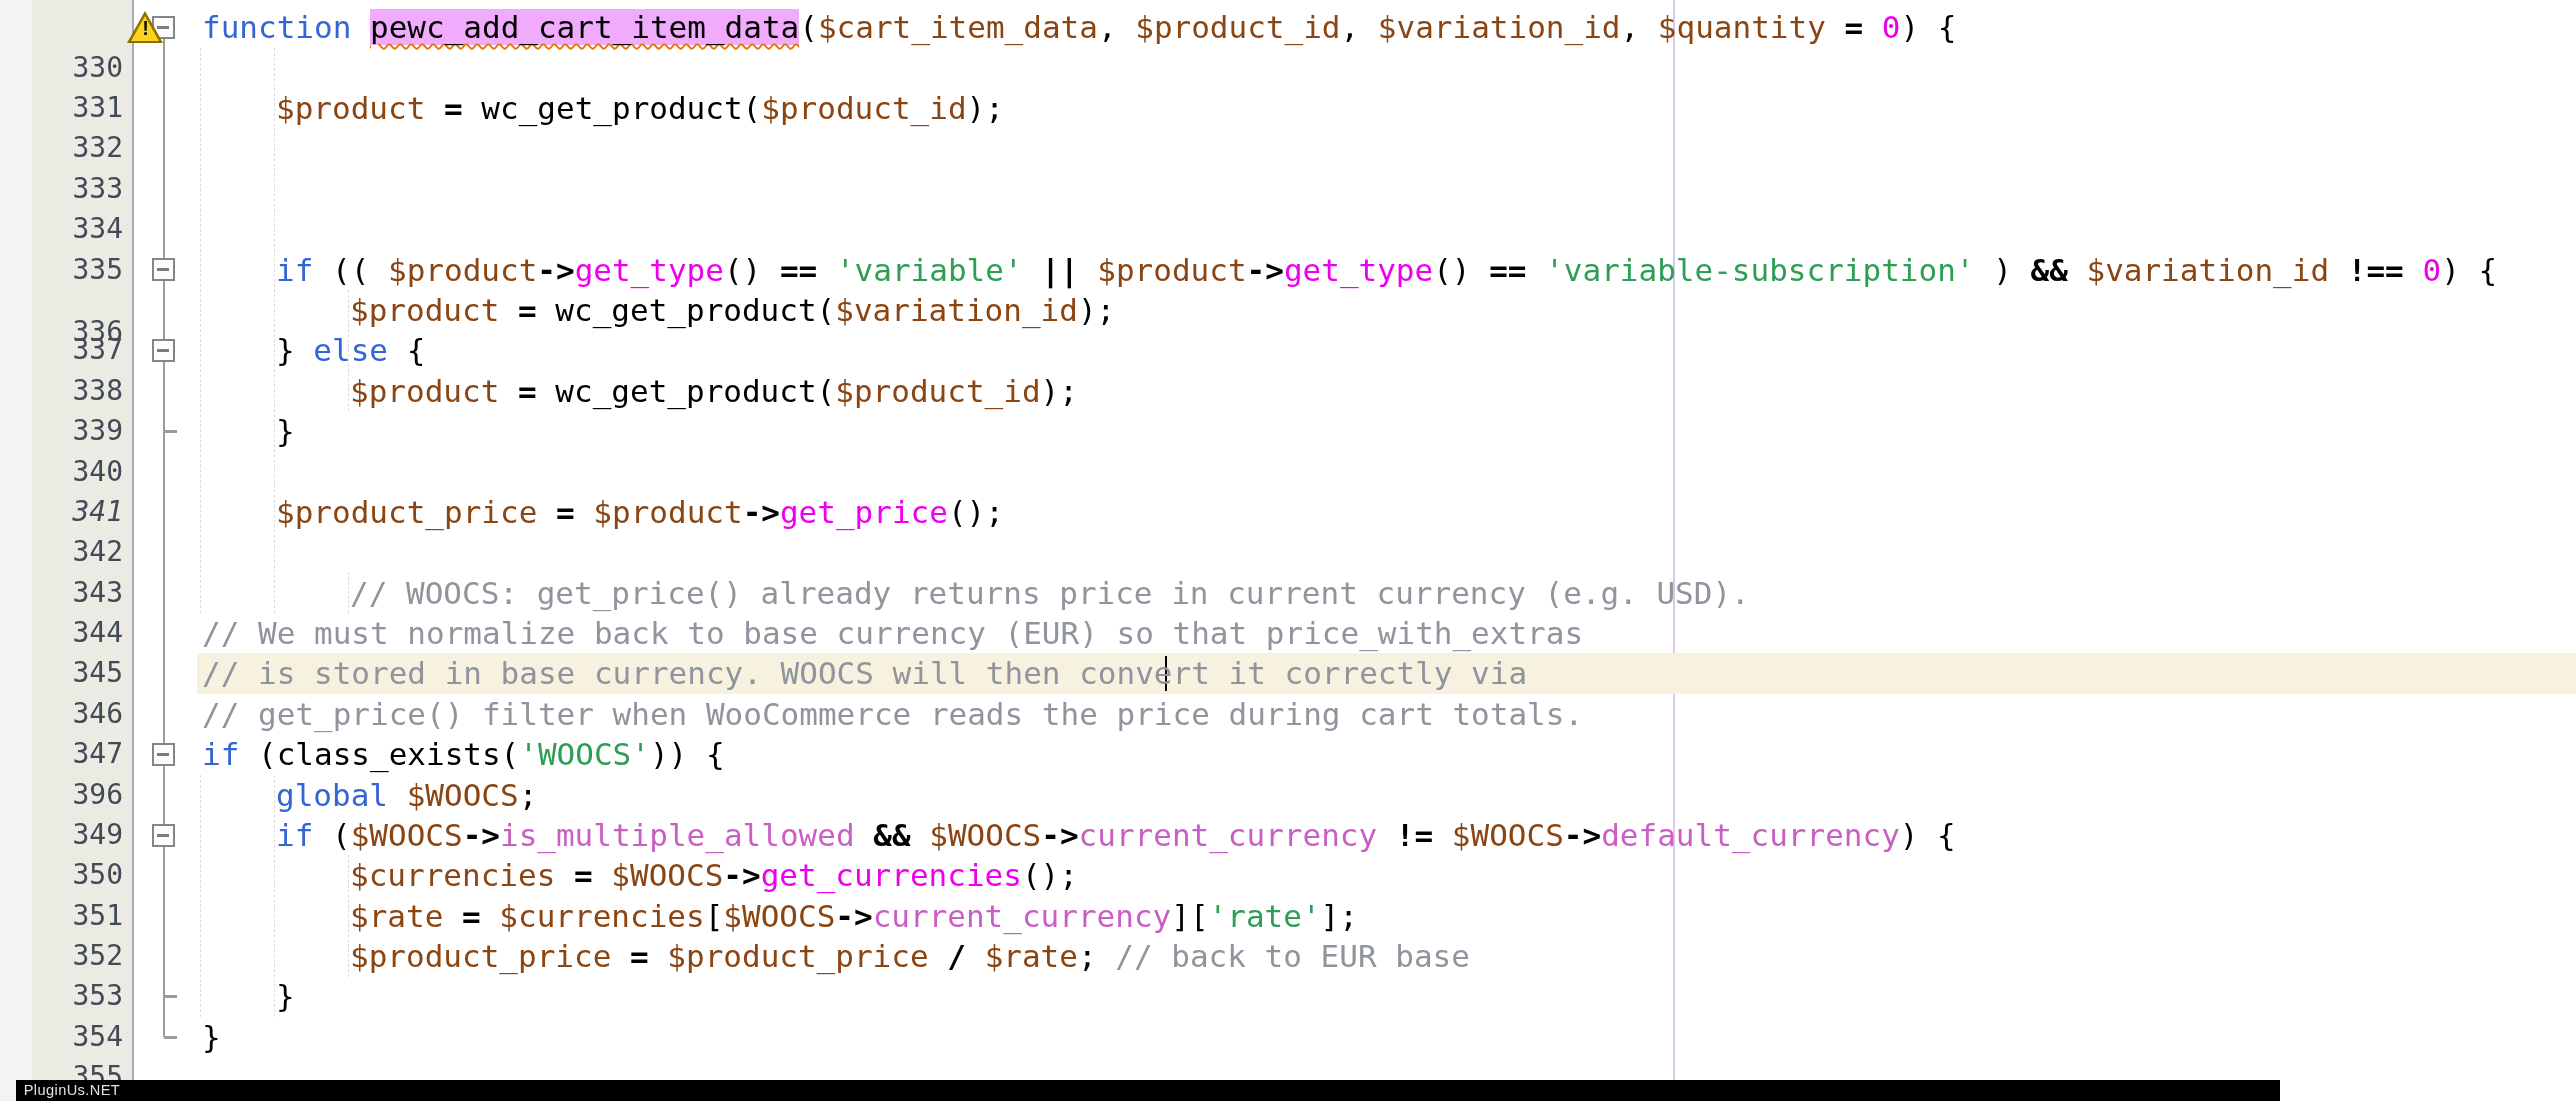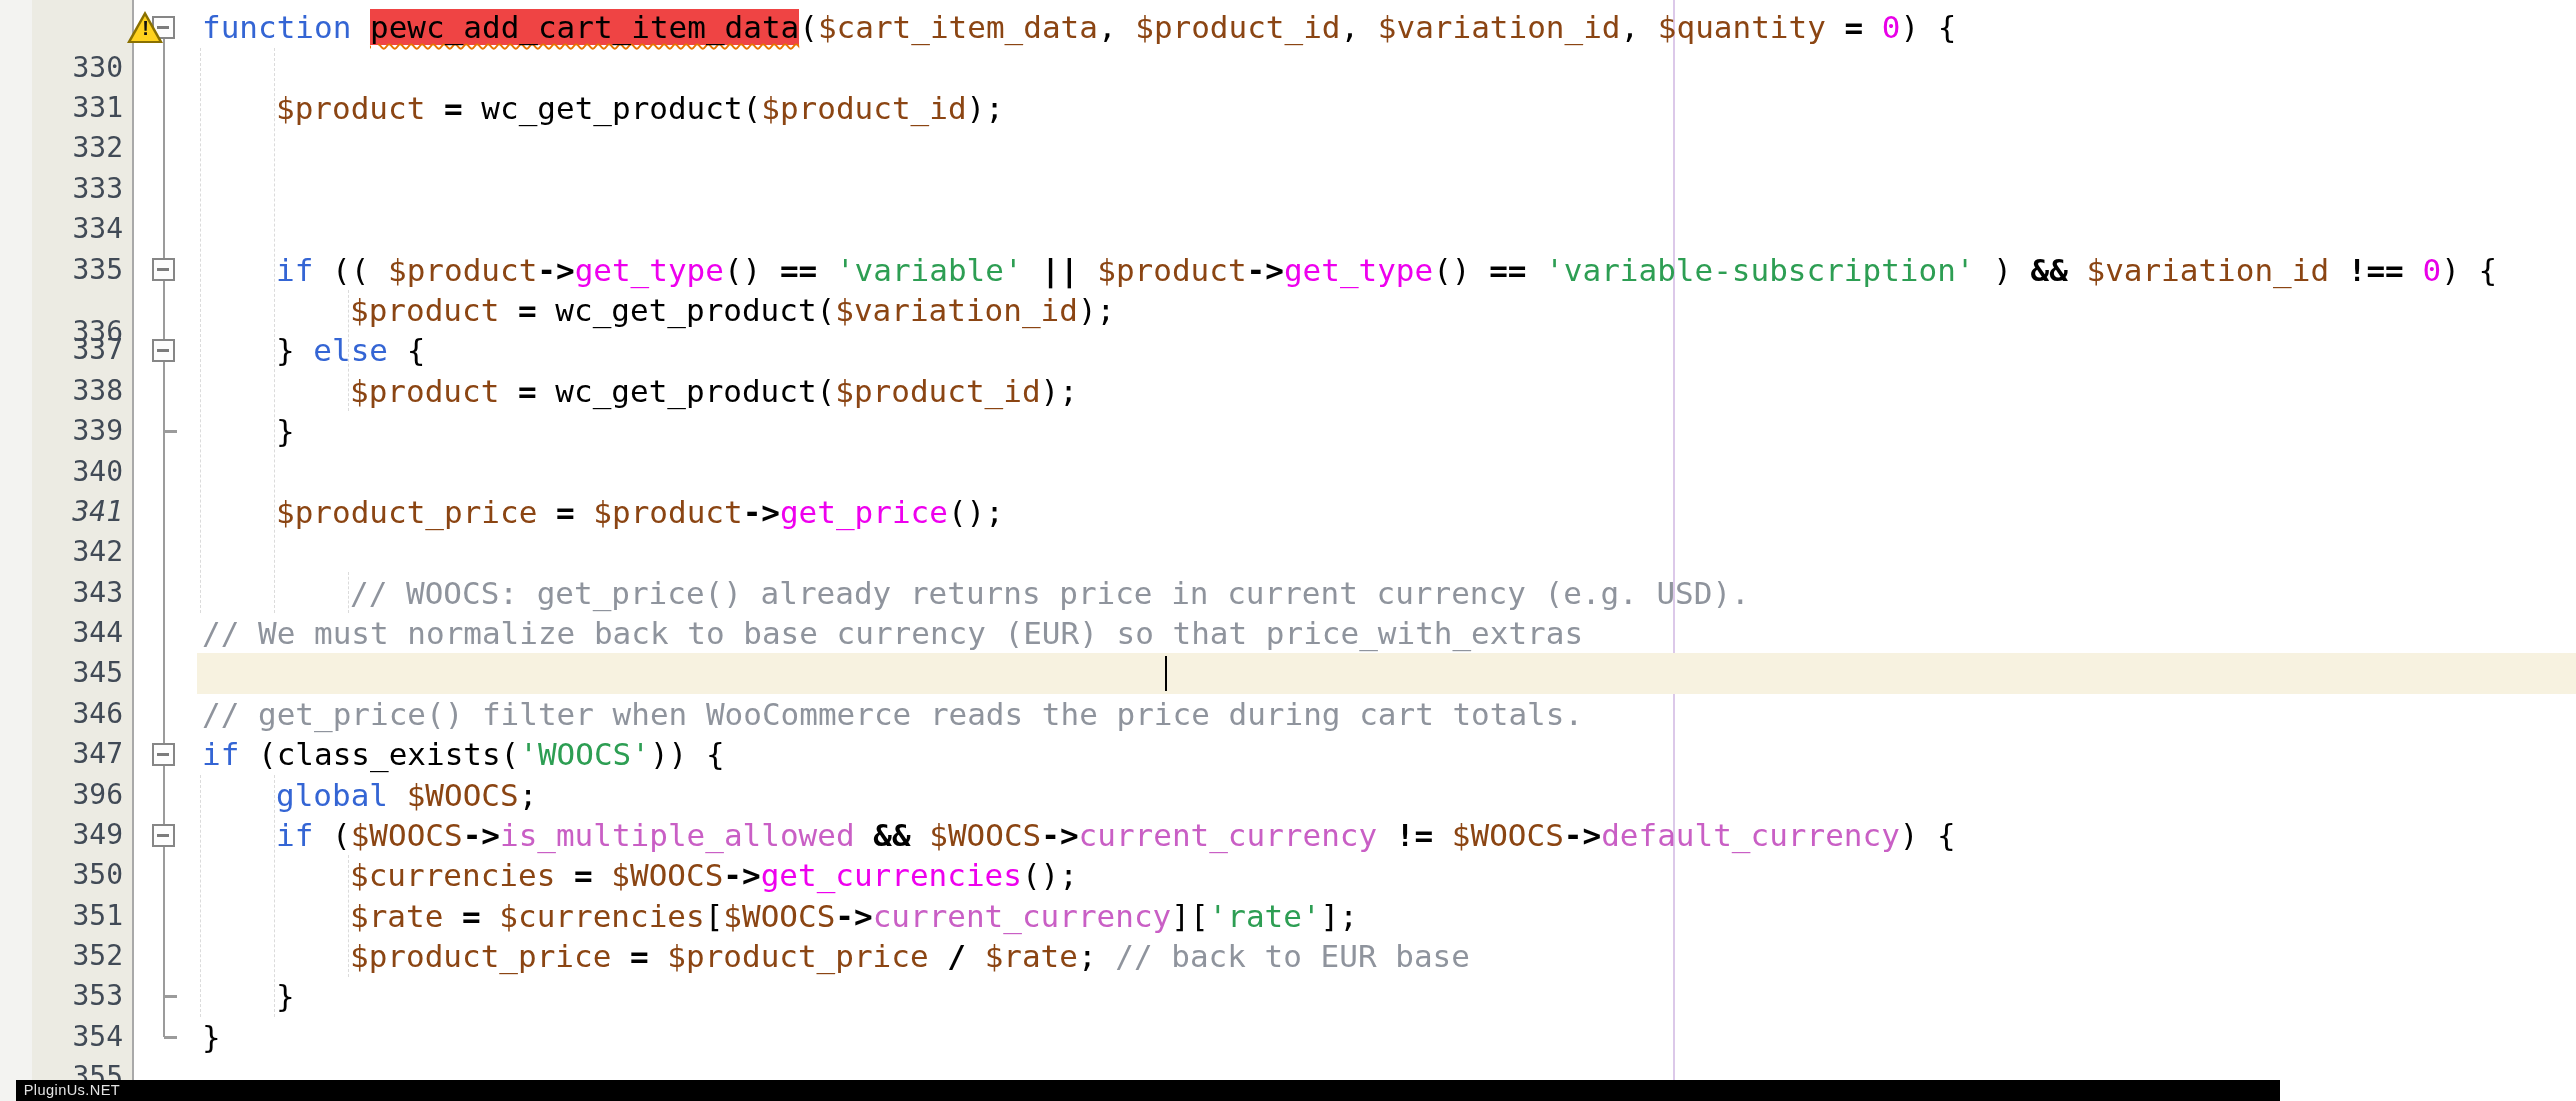--- a/index.html
+++ b/index.html
@@ -29,21 +29,21 @@
     white-space:pre;color:#000}
   .tk-kw{color:#3465D4}
   .tk-var{color:#8B4513}
   .tk-pl{color:#000}
   .tk-op{color:#000;font-weight:bold}
   .tk-str{color:#2D9E53}
   .tk-meth{color:#EE00EE}
   .tk-prop{color:#C95FC5}
   .tk-com{color:#8F949D}
   .tk-num{color:#E800E8}
-  .tk-hl{background:#ef4444;color:#000;
+  .tk-hl{background:#f0abfc;color:#000;
     text-decoration-line:underline;text-decoration-style:wavy;
     text-decoration-color:#E67300;text-decoration-thickness:2.3px;text-underline-offset:4.6px}
 
   .caret{position:absolute;width:2.3px;height:35px;background:#000}
 
   
   .warn-wrap{position:absolute;left:95px;top:10.8px;width:37px;height:32px}
   .warn-back{position:absolute;left:0;top:0;width:0;height:0;
     border-left:18.5px solid transparent;border-right:18.5px solid transparent;
     border-bottom:32px solid #8A7000}
@@ -90,20 +90,21 @@
       <div class="fold-box" style="top: 339px;"></div>
       <div class="code-line" style="top: 330px; left: 276px;"><span class="tk-pl">} </span><span class="tk-kw">else</span><span class="tk-pl"> {</span></div>
       <div class="code-line" style="top: 371px; left: 350px;"><span class="tk-var">$product</span><span class="tk-pl"> </span><span class="tk-op">=</span><span class="tk-pl"> wc_get_product(</span><span class="tk-var">$product_id</span><span class="tk-pl">);</span></div>
       <div class="fold-tick" style="top: 430px;"></div>
       <div class="code-line" style="top: 411px; left: 276px;"><span class="tk-pl">}</span></div>
       <div class="code-line" style="top: 452px; left: 202px;"></div>
       <div class="code-line" style="top: 492px; left: 276px;"><span class="tk-var">$product_price</span><span class="tk-pl"> </span><span class="tk-op">=</span><span class="tk-pl"> </span><span class="tk-var">$product</span><span class="tk-op">-&gt;</span><span class="tk-meth">get_price</span><span class="tk-pl">();</span></div>
       <div class="code-line" style="top: 532px; left: 202px;"></div>
       <div class="code-line" style="top: 573px; left: 350px;"><span class="tk-com">// WOOCS: get_price() already returns price in current currency (e.g. USD).</span></div>
       <div class="code-line" style="top: 613px; left: 202px;"><span class="tk-com">// We must normalize back to base currency (EUR) so that price_with_extras</span></div>
+      <div class="code-line" style="top: 653px; left: 202px;"><span class="tk-com">// is stored in base currency. WOOCS will then convert it correctly via</span></div>
       <div class="code-line" style="top: 694px; left: 202px;"><span class="tk-com">// get_price() filter when WooCommerce reads the price during cart totals.</span></div>
       <div class="fold-box" style="top: 743px;"></div>
       <div class="code-line" style="top: 734px; left: 202px;"><span class="tk-kw">if</span><span class="tk-pl"> (class_exists(</span><span class="tk-str">'WOOCS'</span><span class="tk-pl">)) {</span></div>
       <div class="code-line" style="top: 775px; left: 276px;"><span class="tk-kw">global</span><span class="tk-pl"> </span><span class="tk-var">$WOOCS</span><span class="tk-pl">;</span></div>
       <div class="fold-box" style="top: 824px;"></div>
       <div class="code-line" style="top: 815px; left: 276px;"><span class="tk-kw">if</span><span class="tk-pl"> (</span><span class="tk-var">$WOOCS</span><span class="tk-op">-&gt;</span><span class="tk-prop">is_multiple_allowed</span><span class="tk-pl"> </span><span class="tk-op">&amp;&amp;</span><span class="tk-pl"> </span><span class="tk-var">$WOOCS</span><span class="tk-op">-&gt;</span><span class="tk-prop">current_currency</span><span class="tk-pl"> </span><span class="tk-op">!=</span><span class="tk-pl"> </span><span class="tk-var">$WOOCS</span><span class="tk-op">-&gt;</span><span class="tk-prop">default_currency</span><span class="tk-pl">) {</span></div>
       <div class="code-line" style="top: 855px; left: 350px;"><span class="tk-var">$currencies</span><span class="tk-pl"> </span><span class="tk-op">=</span><span class="tk-pl"> </span><span class="tk-var">$WOOCS</span><span class="tk-op">-&gt;</span><span class="tk-meth">get_currencies</span><span class="tk-pl">();</span></div>
       <div class="code-line" style="top: 896px; left: 350px;"><span class="tk-var">$rate</span><span class="tk-pl"> </span><span class="tk-op">=</span><span class="tk-pl"> </span><span class="tk-var">$currencies</span><span class="tk-pl">[</span><span class="tk-var">$WOOCS</span><span class="tk-op">-&gt;</span><span class="tk-prop">current_currency</span><span class="tk-pl">][</span><span class="tk-str">'rate'</span><span class="tk-pl">];</span></div>
       <div class="code-line" style="top: 936px; left: 350px;"><span class="tk-var">$product_price</span><span class="tk-pl"> </span><span class="tk-op">=</span><span class="tk-pl"> </span><span class="tk-var">$product_price</span><span class="tk-pl"> </span><span class="tk-op">/</span><span class="tk-pl"> </span><span class="tk-var">$rate</span><span class="tk-pl">; </span><span class="tk-com">// back to EUR base</span></div>
       <div class="fold-tick" style="top: 995px;"></div>

